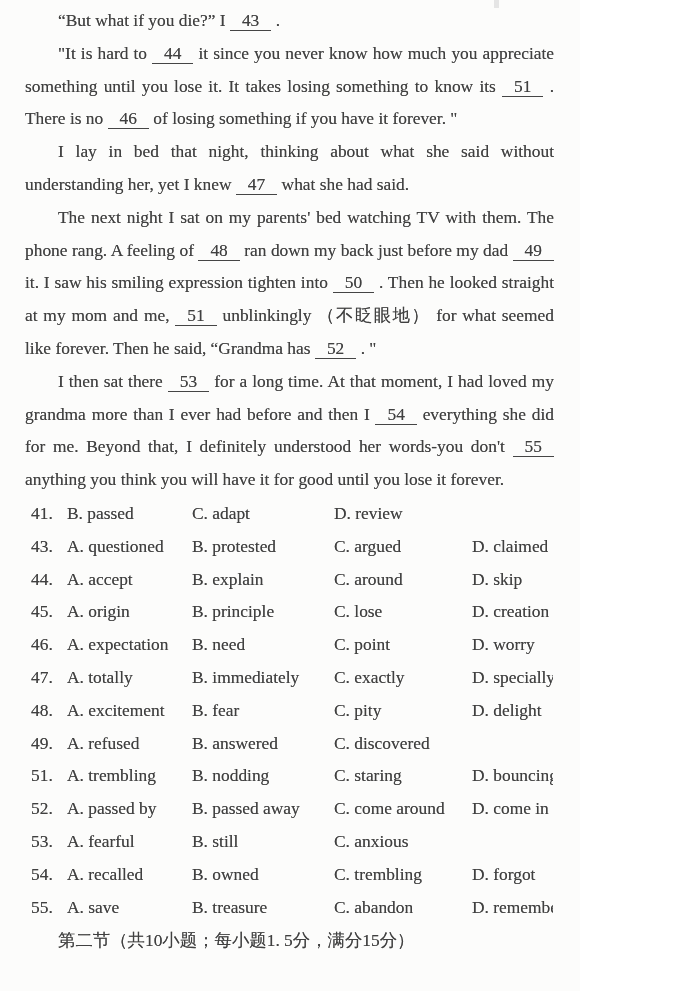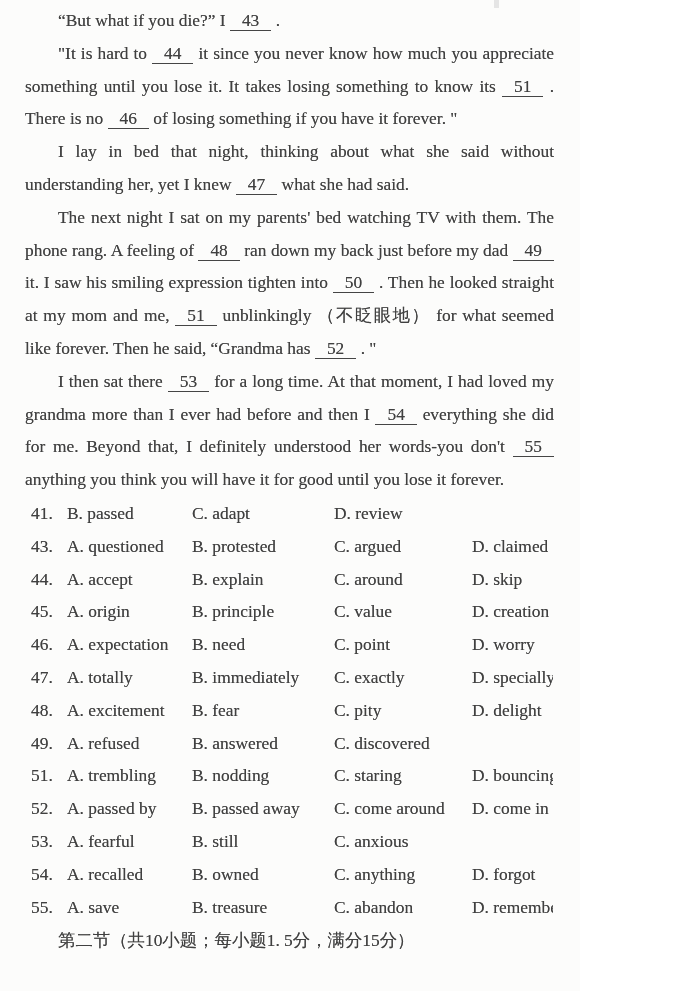--- a/index.html
+++ b/index.html
@@ -80,21 +80,21 @@
         <span class="cell">44.</span>
         <span class="cell">A. accept</span>
         <span class="cell">B. explain</span>
         <span class="cell">C. around</span>
         <span class="cell">D. skip</span>
       </div>
       <div class="opt-row">
         <span class="cell">45.</span>
         <span class="cell">A. origin</span>
         <span class="cell">B. principle</span>
-        <span class="cell">C. value</span>
+        <span class="cell">C. lose</span>
         <span class="cell">D. creation</span>
       </div>
       <div class="opt-row">
         <span class="cell">46.</span>
         <span class="cell">A. expectation</span>
         <span class="cell">B. need</span>
         <span class="cell">C. point</span>
         <span class="cell">D. worry</span>
       </div>
       <div class="opt-row">
@@ -134,21 +134,21 @@
       <div class="opt-row">
         <span class="cell">53.</span>
         <span class="cell">A. fearful</span>
         <span class="cell">B. still</span>
         <span class="cell">C. anxious</span>
       </div>
       <div class="opt-row">
         <span class="cell">54.</span>
         <span class="cell">A. recalled</span>
         <span class="cell">B. owned</span>
-        <span class="cell">C. anything</span>
+        <span class="cell">C. trembling</span>
         <span class="cell">D. forgot</span>
       </div>
       <div class="opt-row">
         <span class="cell">55.</span>
         <span class="cell">A. save</span>
         <span class="cell">B. treasure</span>
         <span class="cell">C. abandon</span>
         <span class="cell">D. remember</span>
       </div>
     </div>

